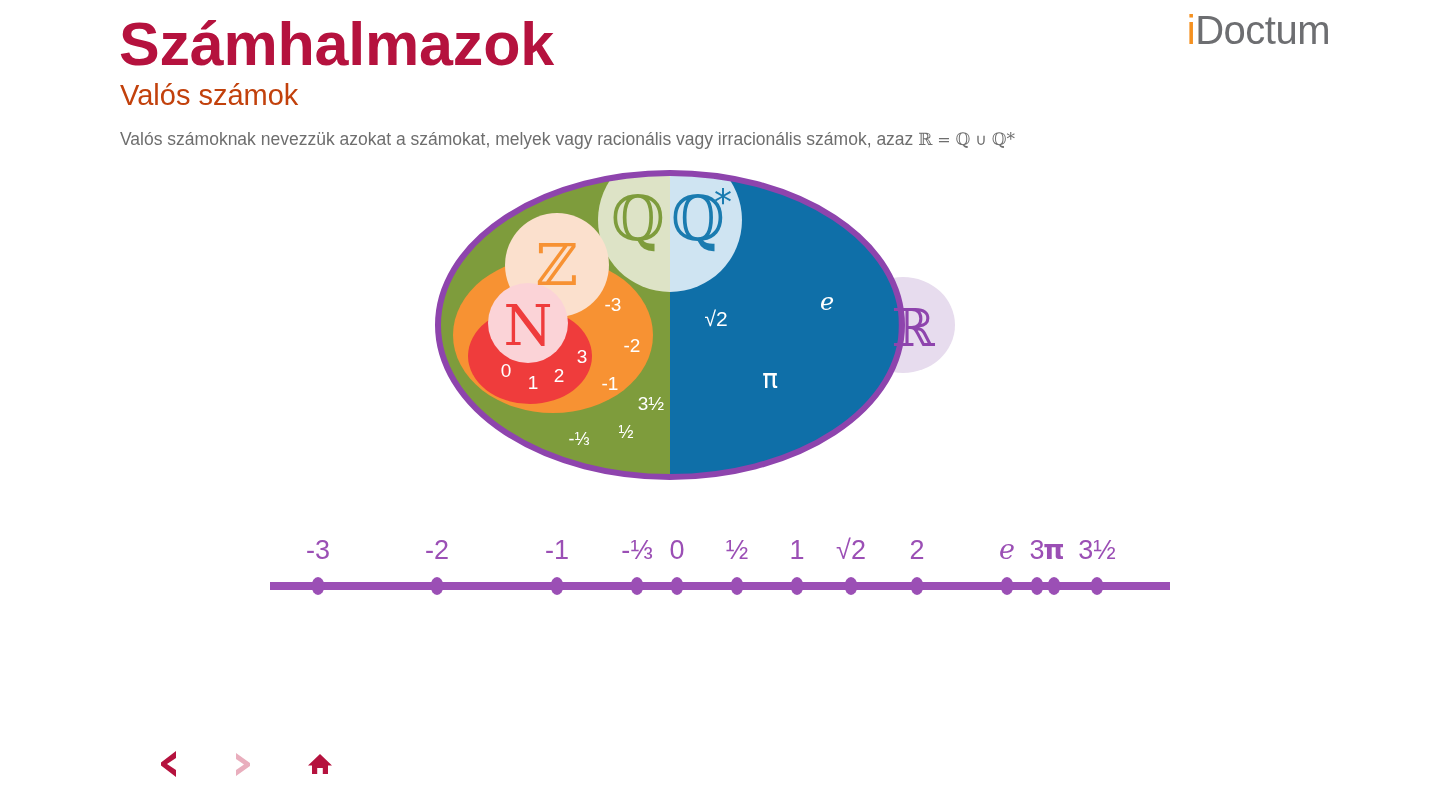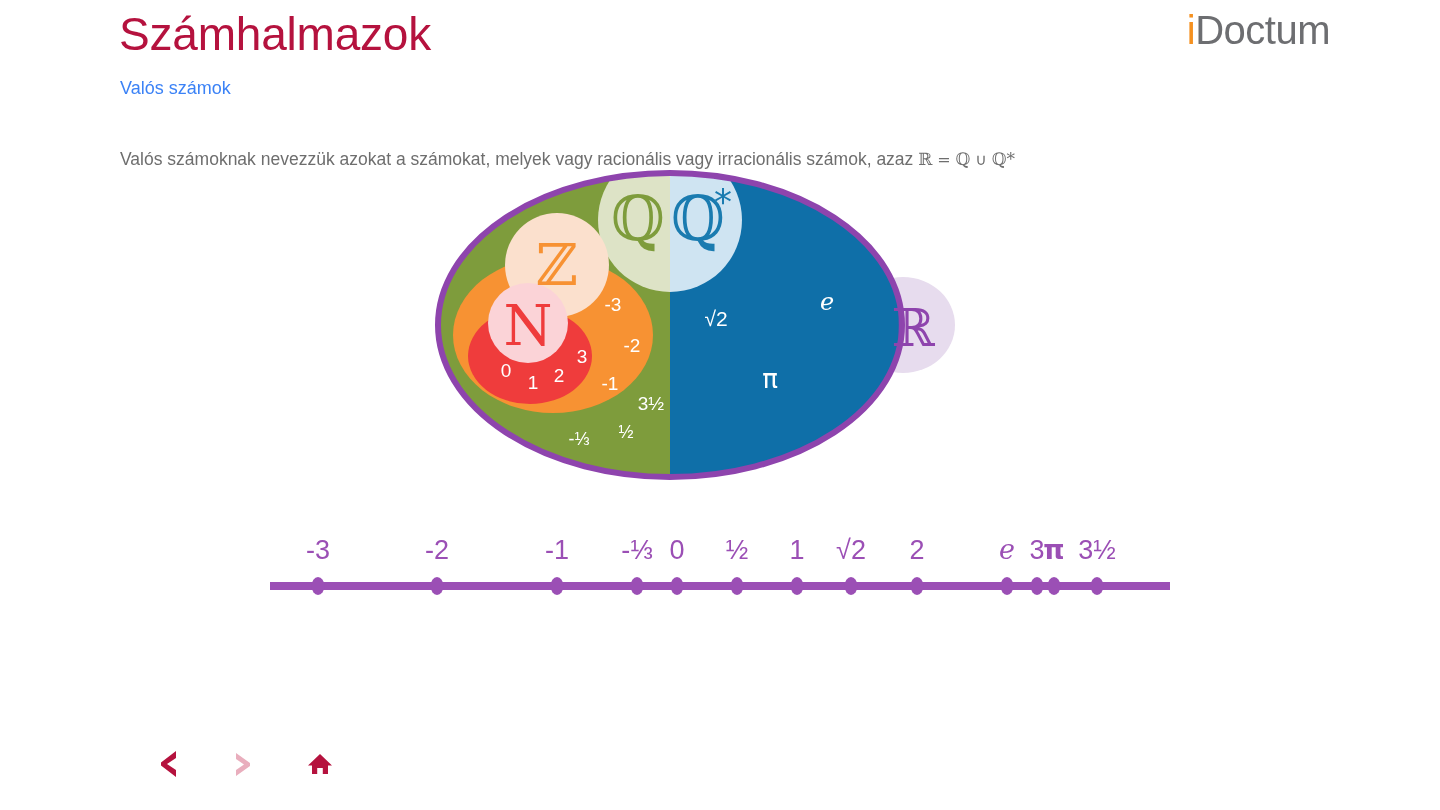--- a/index.html
+++ b/index.html
@@ -14,46 +14,45 @@
     overflow: hidden;
     font-family: "Liberation Sans", sans-serif;
     -webkit-font-smoothing: antialiased;
   }
 
   
   #page-title {
     position: absolute;
     left: 119px;
     top: 6px;
-    font-size: 46px;
-    font-weight: 400;
+    font-size: 61px;
+    font-weight: 700;
     color: #b5123e;
     letter-spacing: -0.2px;
     line-height: 1.25;
     white-space: nowrap;
   }
   #subtitle {
     position: absolute;
     left: 120px;
     top: 77px;
-    font-size: 18px;
+    font-size: 29px;
     font-weight: 400;
-    color: #3b82f6;
+    color: #c2410c;
     line-height: 1.25;
     white-space: nowrap;
   }
   #lead {
     position: absolute;
     left: 120px;
     top: 128px;
     font-size: 17.5px;
     color: #6e6e6e;
     line-height: 1.35;
     white-space: nowrap;
-    margin-top: 20px;
   }
   #lead .bb {
     font-family: "DejaVu Serif", serif;
     font-size: 17px;
   }
   #lead .op {
     font-family: "DejaVu Sans", sans-serif;
     font-size: 16px;
   }
 

